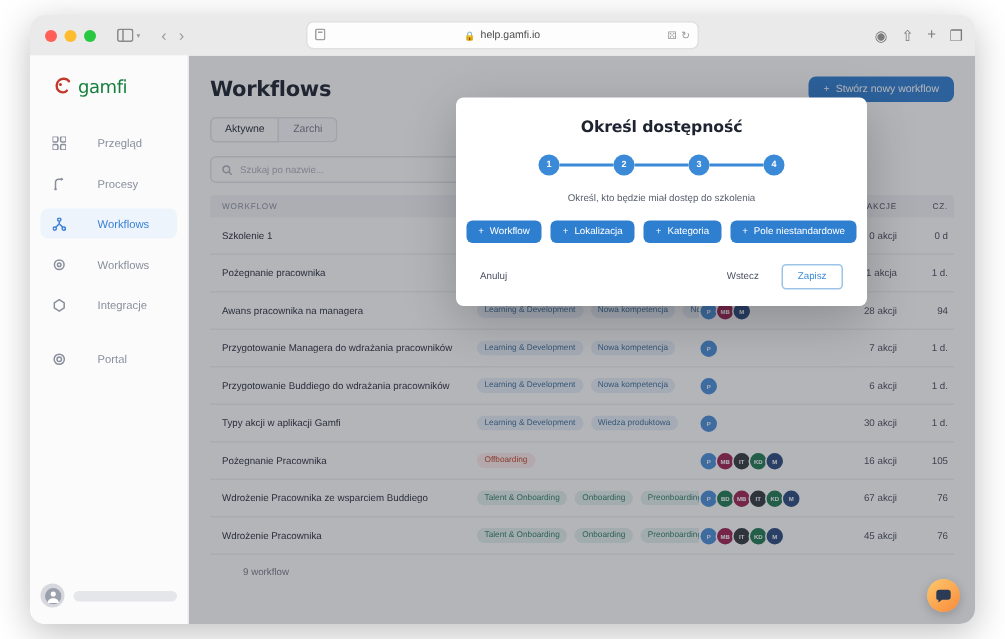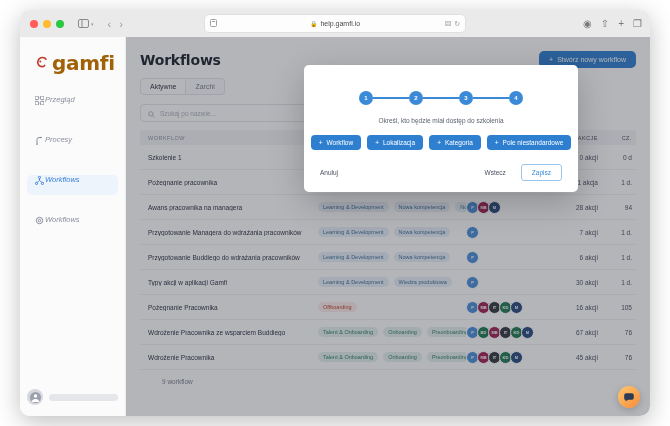--- a/index.html
+++ b/index.html
@@ -37,27 +37,27 @@
   .url-right{position:absolute;right:5px;color:#9a9a9a;font-size:7px;display:flex;gap:3px;}
   .tb-right{position:absolute;right:8px;display:flex;gap:9px;color:#7b7b7b;font-size:9px;align-items:center;}
 
   
   .app{position:absolute;left:0;top:27px;width:630px;height:379px;background:#fff;display:flex;}
 
   
   .sidebar{width:105px;height:379px;background:#fbfbfc;border-right:1px solid #ececf0;position:relative;flex:0 0 105px;}
   .logo{display:flex;align-items:center;gap:4px;padding:14px 0 0 14px;}
   .logo-mark{width:14px;height:14px;position:relative;}
-  .logo-text{font-size:20px;font-weight:700;color:#a16207;letter-spacing:-.3px;font-family:"DejaVu Sans",sans-serif;}
+  .logo-text{font-size:12px;font-weight:400;color:#15803d;letter-spacing:-.3px;font-family:"DejaVu Sans",sans-serif;}
   .nav{margin-top:20px;}
   .nav-item{
-    display:flex;align-items:flex-start;gap:1px;height:20px;margin:0 7px;padding-left:7px;
-    border-radius:5px;font-size:7.5px;color:#8a8f9c;cursor:pointer;font-style:italic;
-  }
-  .nav-item+.nav-item{margin-top:20px;}
+    display:flex;align-items:center;gap:21px;height:20px;margin:0 7px;padding-left:7px;
+    border-radius:5px;font-size:7.5px;color:#8a8f9c;cursor:pointer;
+  }
+  .nav-item+.nav-item{margin-top:7px;}
   .nav-item.active{background:#eef4fb;color:#3b82d6;}
   .nav-item.gap{margin-top:16px;}
   .nav-ico{width:10px;height:10px;display:flex;align-items:center;justify-content:center;flex:0 0 10px;}
   .nav-bottom{position:absolute;bottom:46px;left:0;right:0;}
   .user-row{
     position:absolute;bottom:8px;left:7px;right:7px;height:22px;
     display:flex;align-items:center;gap:6px;
   }
   .avatar-lg{width:16px;height:16px;border-radius:50%;background:#d6d8de;display:flex;align-items:center;justify-content:center;}
   .user-bar{height:7px;flex:1;background:#e4e6ea;border-radius:4px;}
@@ -263,20 +263,37 @@
           </div>
           <div class="nav-item">
             <span class="nav-ico">
               <svg width="9" height="9" viewBox="0 0 9 9">
                   <circle cx="4.5" cy="4.5" r="3.2" fill="none" stroke="currentColor"></circle>
                   <circle cx="4.5" cy="4.5" r="1.2" fill="none" stroke="currentColor"></circle>
                 </svg>
             </span>
             <span>Workflows</span>
           </div>
+          <div class="nav-item">
+            <span class="nav-ico">
+              <svg width="9" height="9" viewBox="0 0 9 9">
+                  <path d="M4.5 0.8L7.8 3v3.2L4.5 8.4 1.2 6.2V3z" fill="none" stroke="currentColor"></path>
+                </svg>
+            </span>
+            <span>Integracje</span>
+          </div>
+          <div class="nav-item gap">
+            <span class="nav-ico">
+              <svg width="9" height="9" viewBox="0 0 9 9">
+                  <circle cx="4.5" cy="4.5" r="3.4" fill="none" stroke="currentColor"></circle>
+                  <circle cx="4.5" cy="4.5" r="1.5" fill="none" stroke="currentColor"></circle>
+                </svg>
+            </span>
+            <span>Portal</span>
+          </div>
         </div>
 
 
         <div class="user-row">
           <span class="avatar-lg">
             <svg width="11" height="11" viewBox="0 0 11 11">
                 <circle cx="5.5" cy="5.5" r="5.5" fill="#9aa0ac"></circle>
                 <circle cx="5.5" cy="4" r="1.7" fill="#fff"></circle>
                 <path d="M1.8 10c0-2 1.7-3.1 3.7-3.1S9.2 8 9.2 10z" fill="#fff"></path>
               </svg>
@@ -440,20 +457,21 @@
                 </div>
                 <div class="c-akcje">45 akcji</div>
                 <div class="c-cz">76 </div>
               </div>
             </div>
           <div class="table-foot">9 workflow</div>
         </div>
 
         <div class="overlay"></div>
         <div class="modal">
+          <div class="modal-title">Określ dostępność</div>
           <div class="stepper">
             <div class="step">1</div>
             <div class="step-line"></div>
             <div class="step">2</div>
             <div class="step-line"></div>
             <div class="step">3</div>
             <div class="step-line"></div>
             <div class="step">4</div>
           </div>
           <div class="modal-sub">Określ, kto będzie miał dostęp do szkolenia</div>

